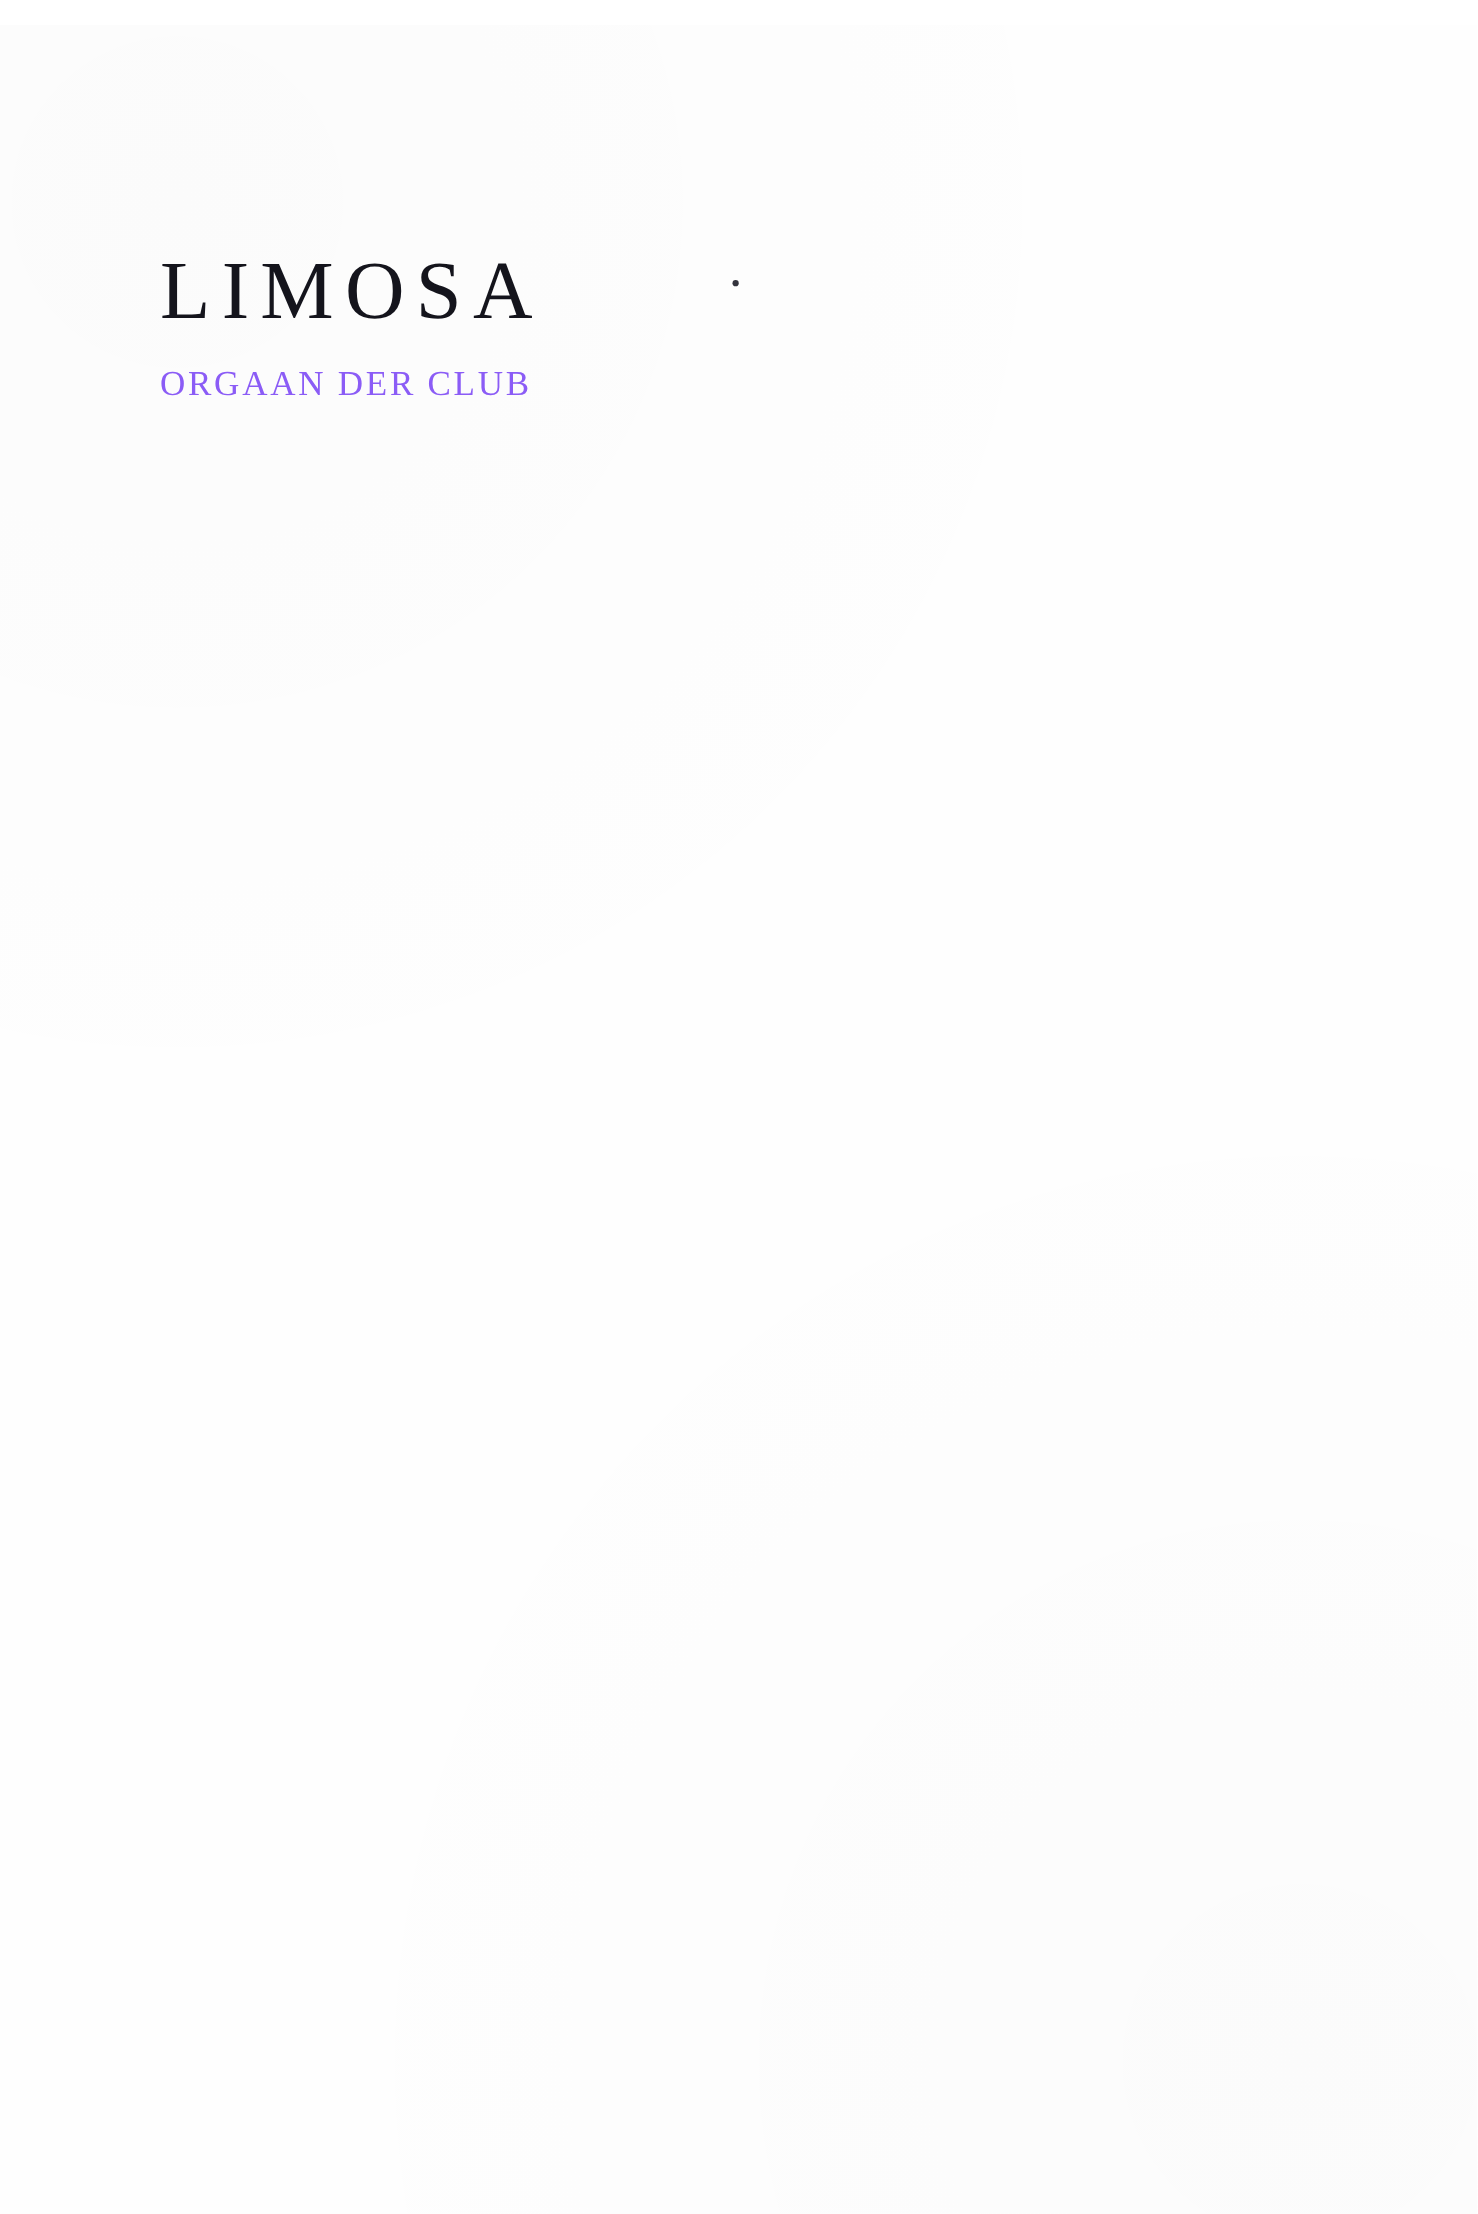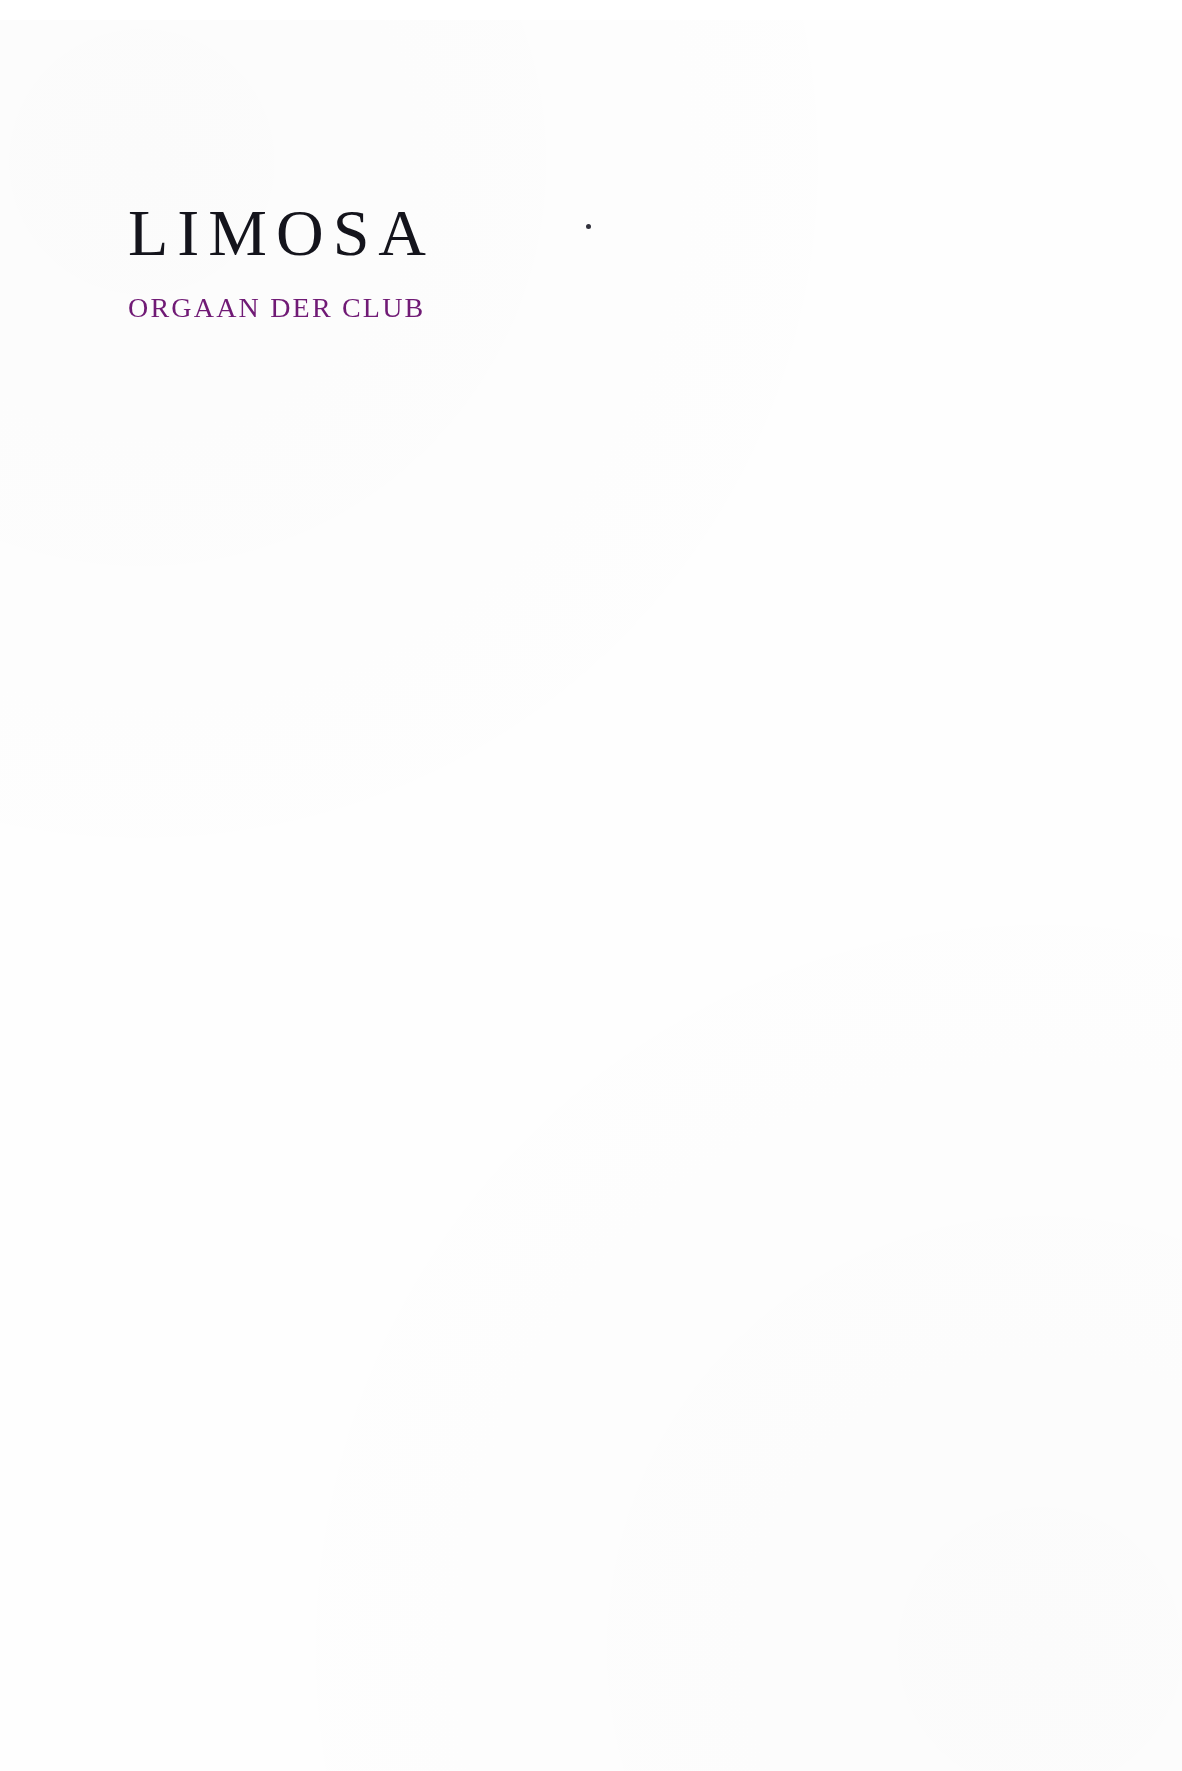--- a/index.html
+++ b/index.html
@@ -38,21 +38,21 @@
     white-space: nowrap;
   }
   .subtitle-block {
     margin-top: 22px;
   }
   .subtitle-line {
     font-family: "Liberation Serif", serif;
     font-size: 28px;
     line-height: 1.34;
     letter-spacing: 2.2px;
-    color: #701a75;
+    color: #8b5cf6;
     white-space: nowrap;
   }
   .stray-dot {
     position: absolute;
     left: 586px;
     top: 204px;
     width: 5px;
     height: 5px;
     background: #32323c;
     border-radius: 50%;

